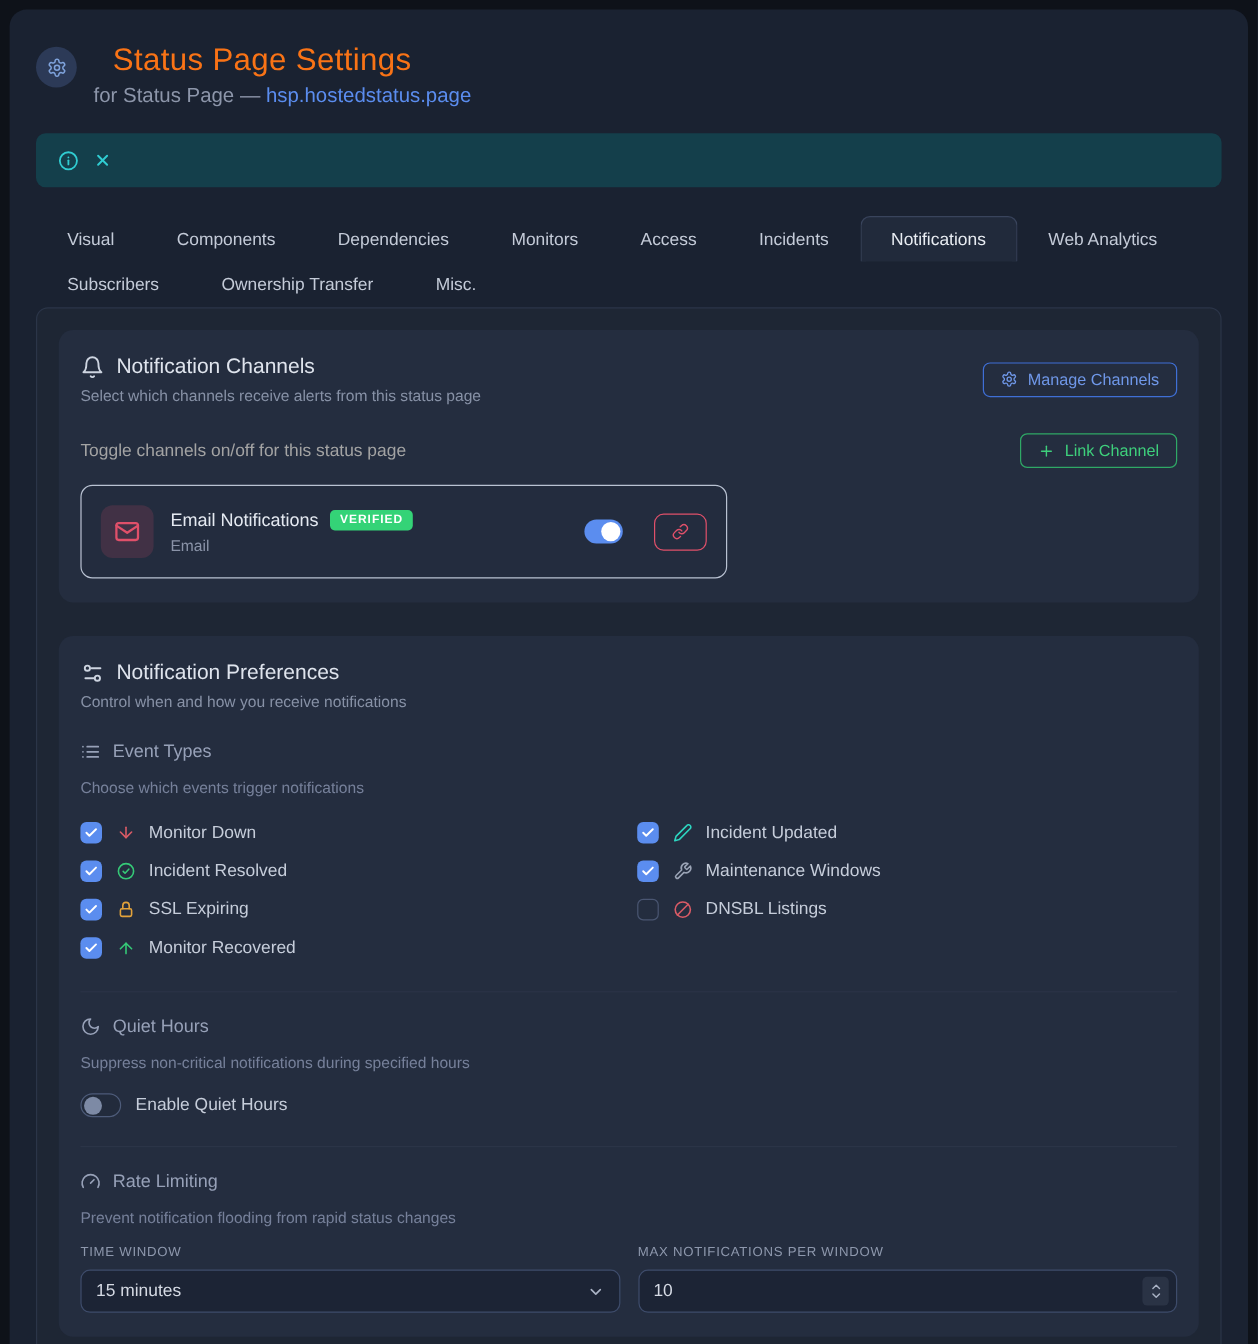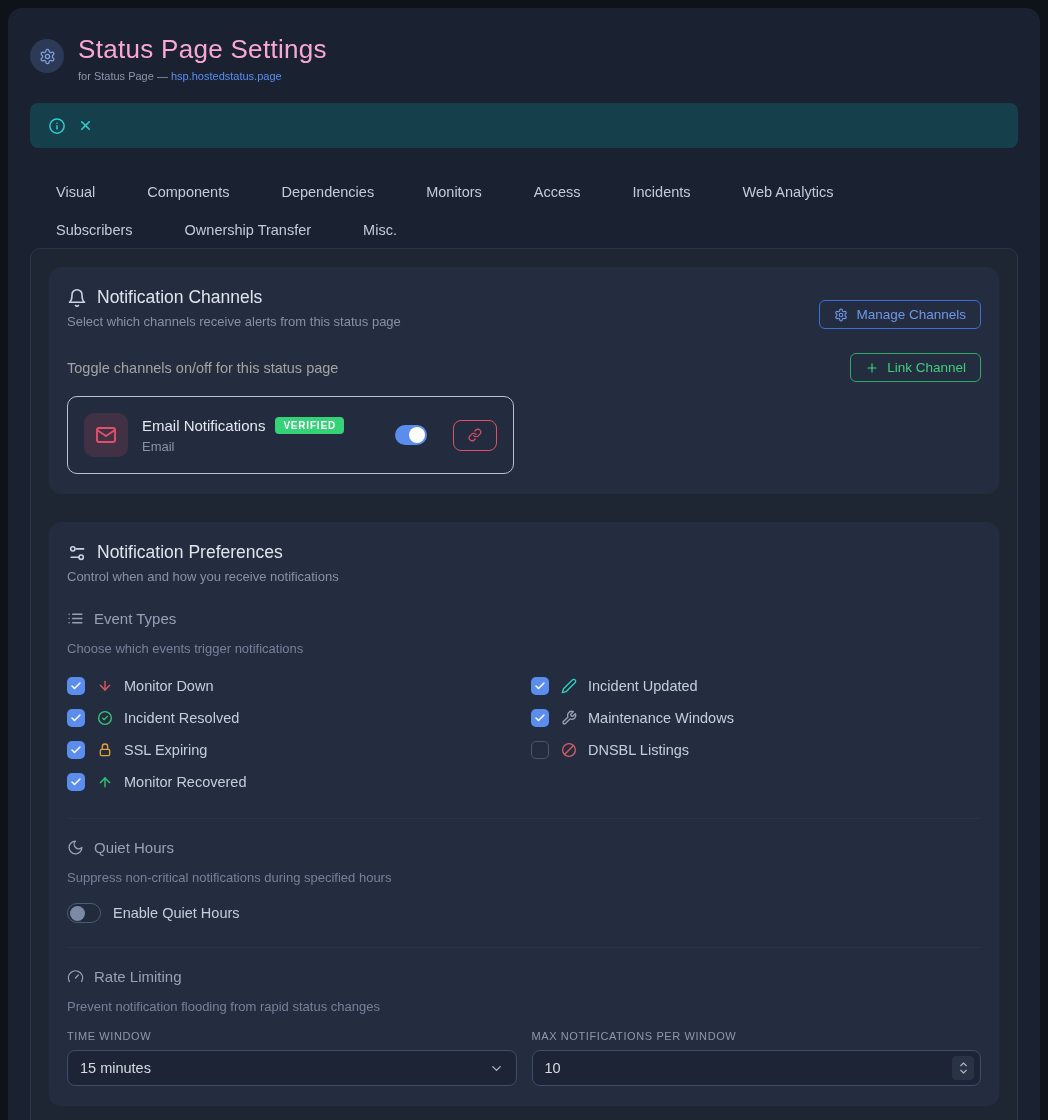--- a/index.html
+++ b/index.html
@@ -14,22 +14,22 @@
     background:#1a2231; border-radius:14px;
     padding:26px 22px;
   }
   
   .page-header { display:flex; align-items:flex-start; gap:14px; padding-left:0; }
   .avatar {
     width:34px; height:34px; border-radius:50%; background:#2c3a57;
     display:flex; align-items:center; justify-content:center;
     color:#7fa3dc; flex:0 0 auto; margin-top:5px;
   }
-  .page-title { font-size:26px; font-weight:500; color:#f9a8d4; letter-spacing:.3px; }
-  .page-sub { font-size:11px; color:#8d96aa; margin-top:5px; }
+  .page-title { font-size:26px; font-weight:500; color:#f97316; letter-spacing:.3px;margin-left:16px; }
+  .page-sub { font-size:17px; color:#8d96aa; margin-top:5px; }
   .page-sub a { color:#5b8def; text-decoration:none; }
   
   .banner {
     margin-top:21px; height:45px; background:#143f4b; border-radius:8px;
     display:flex; align-items:center; gap:12px; padding:0 18px;
     color:#30ccd1; font-size:14.5px;
   }
   .banner .txt { flex:1; }
   .banner b { font-weight:700; }
   .banner .close {
@@ -49,33 +49,33 @@
   .panel {
     border:1px solid #2b3548; border-radius:10px; background:#1e2634;
     padding:18px; min-height:900px;
   }
   .card {
     background:#242d3f; border-radius:12px; padding:20px 18px; margin-bottom:28px;
   }
   .sec-head { display:flex; align-items:center; gap:10px; color:#cdd4e0; }
   .sec-title { font-size:17.5px; font-weight:500; color:#dfe4ed; }
   .sec-sub { font-size:13px; color:#8791a6; margin-top:6px; margin-left:0; }
-  .head-row { display:flex; justify-content:space-between; align-items:flex-end; }
+  .head-row { display:flex; justify-content:space-between; align-items:center; }
   .btn-outline {
     display:inline-flex; align-items:center; gap:8px; background:transparent;
     border-radius:6px; font-size:13.5px; padding:6px 14px; cursor:pointer;
     font-family:"Liberation Sans", sans-serif;
   }
   .btn-blue { border:1px solid #3f6fd6; color:#6f97e8; }
   .btn-green { border:1px solid #2fa866; color:#3ecf7c; }
   .row2 { display:flex; justify-content:space-between; align-items:center; margin-top:24px; }
   .hint { font-size:14.5px; color:#a3a3a3; }
   
   .channel-card {
-    margin-top:14px; width:447px; border:1px solid #b9c2d2; border-radius:10px;
+    margin-top:14px; width:539px; border:1px solid #b9c2d2; border-radius:10px;
     padding:16px; display:flex; align-items:center; gap:14px; background:#232c3e;
   }
   .channel-tile {
     width:44px; height:44px; border-radius:10px; background:rgba(224,80,106,.16);
     display:flex; align-items:center; justify-content:center; color:#e0506a; flex:0 0 auto;
   }
   .channel-name-row { display:flex; align-items:center; gap:10px; }
   .channel-name { font-size:15px; color:#e4e9f1; }
   .badge {
     background:#34d377; color:#ffffff; font-size:10px; font-weight:700;
@@ -177,20 +177,21 @@
   </div>
 
   <div class="tabs">
     <div class="tab-row" id="tab-row-1">
         <div class="tab">Visual</div>
         <div class="tab">Components</div>
         <div class="tab">Dependencies</div>
         <div class="tab">Monitors</div>
         <div class="tab">Access</div>
         <div class="tab">Incidents</div>
+        <div class="tab active">Notifications</div>
         <div class="tab">Web Analytics</div>
       </div>
     <div class="tab-row" id="tab-row-2">
         <div class="tab">Subscribers</div>
         <div class="tab">Ownership Transfer</div>
         <div class="tab">Misc.</div>
       </div>
   </div>
 
   <div class="panel">

